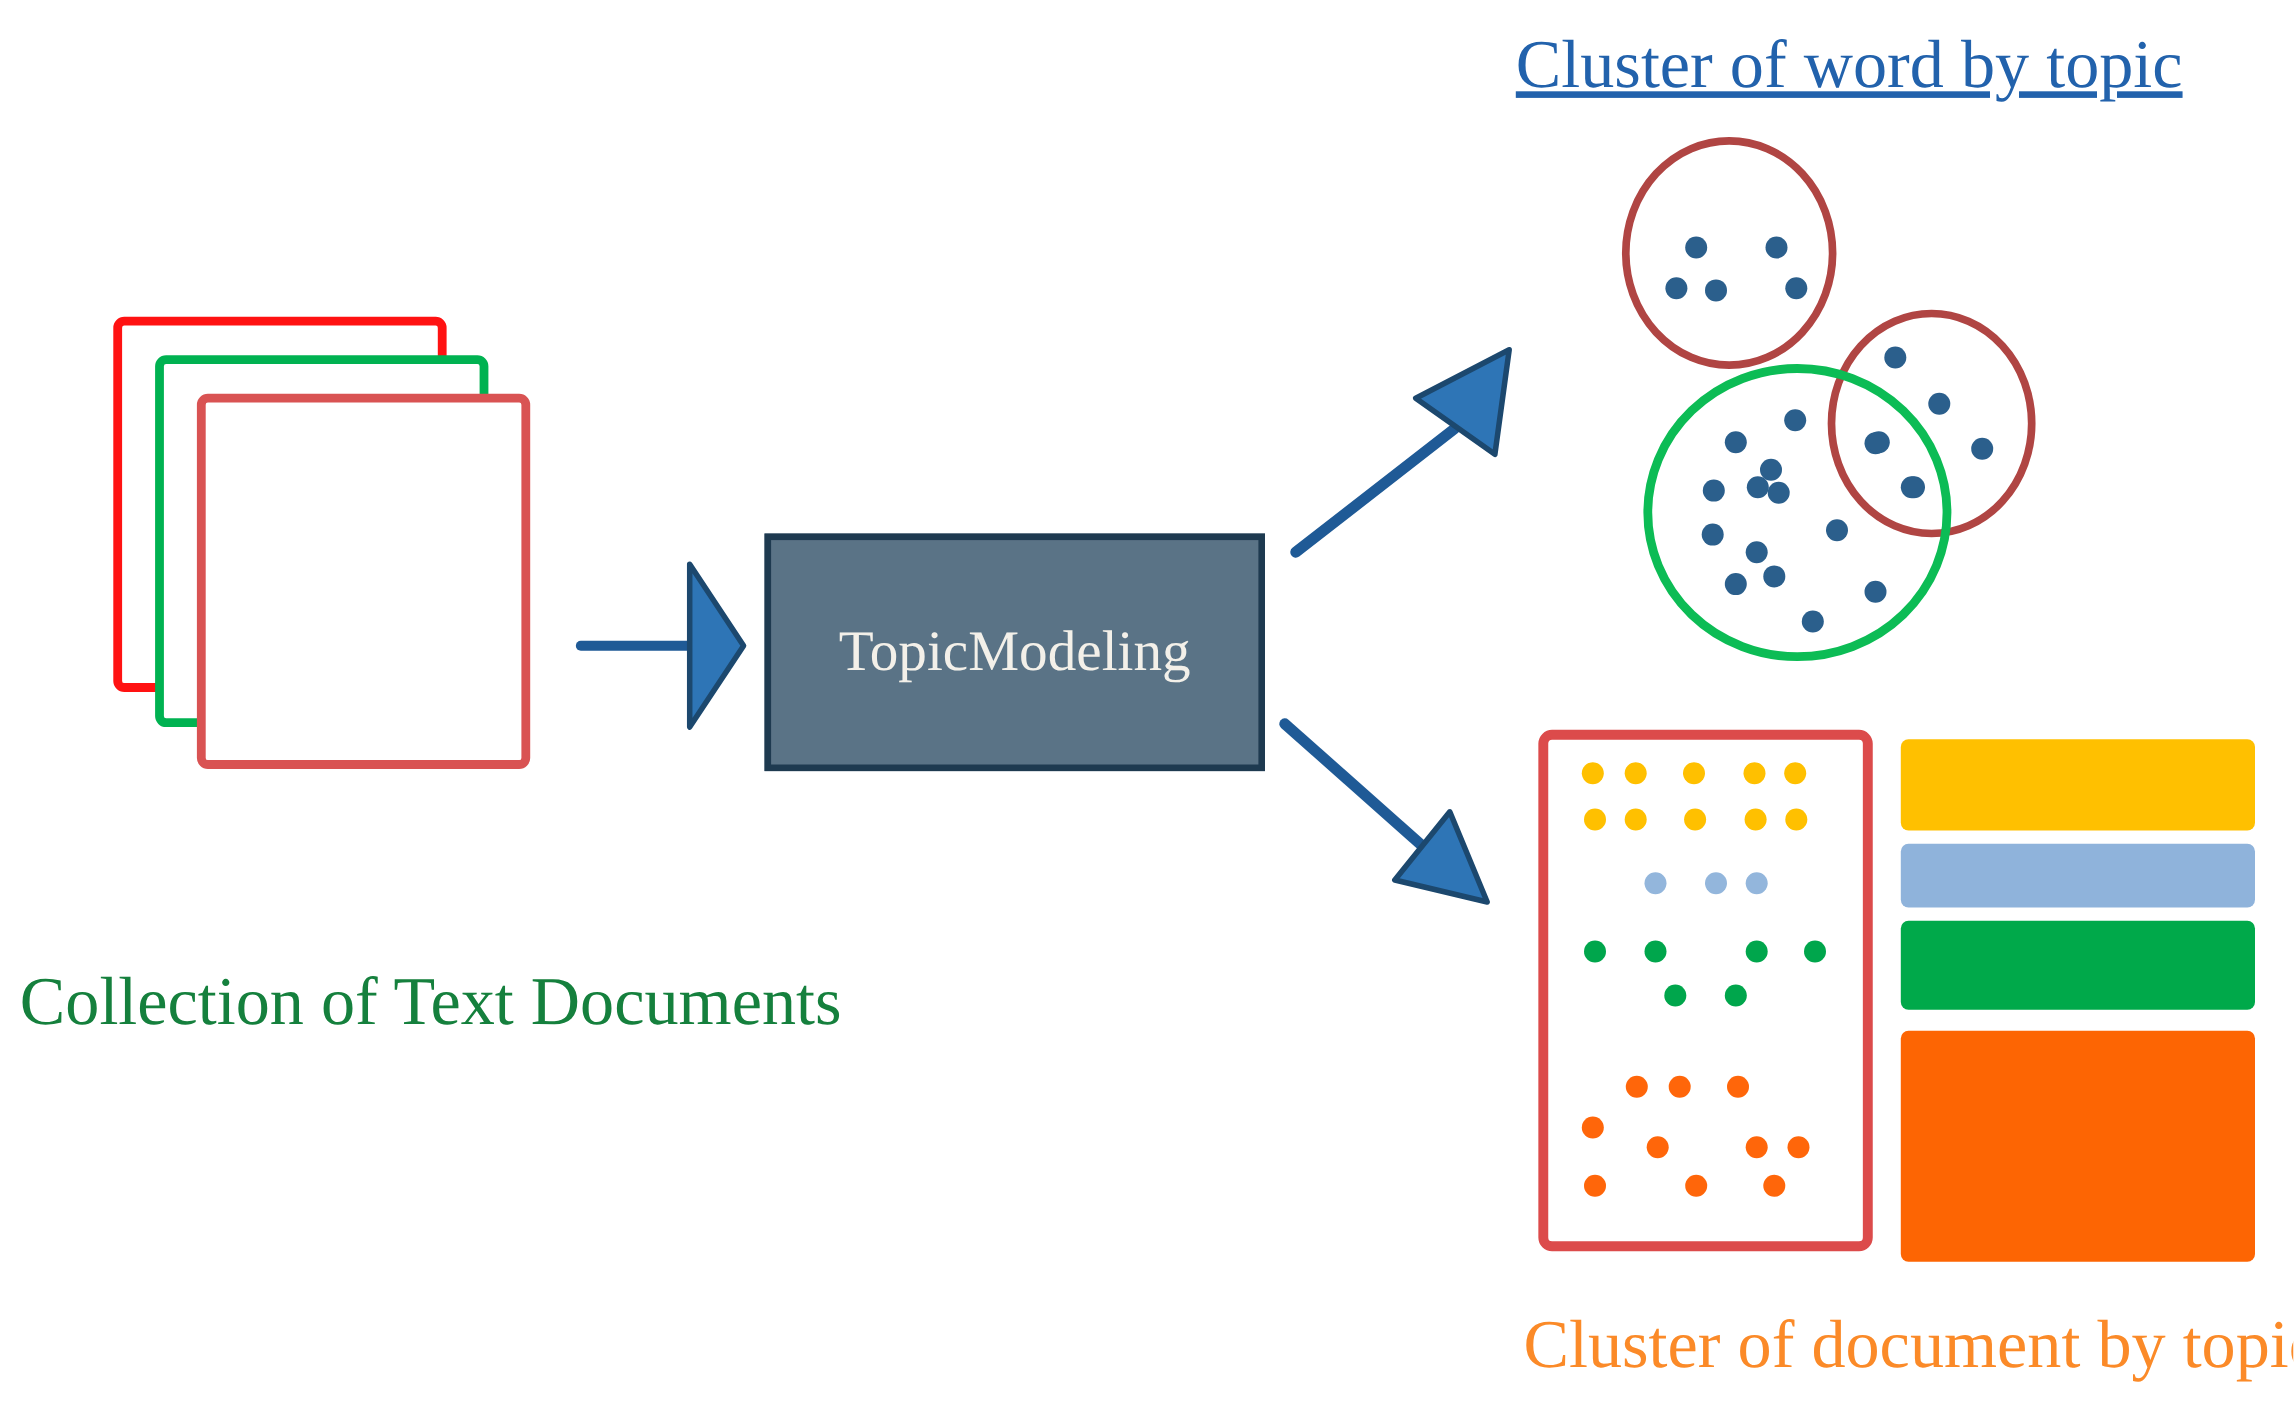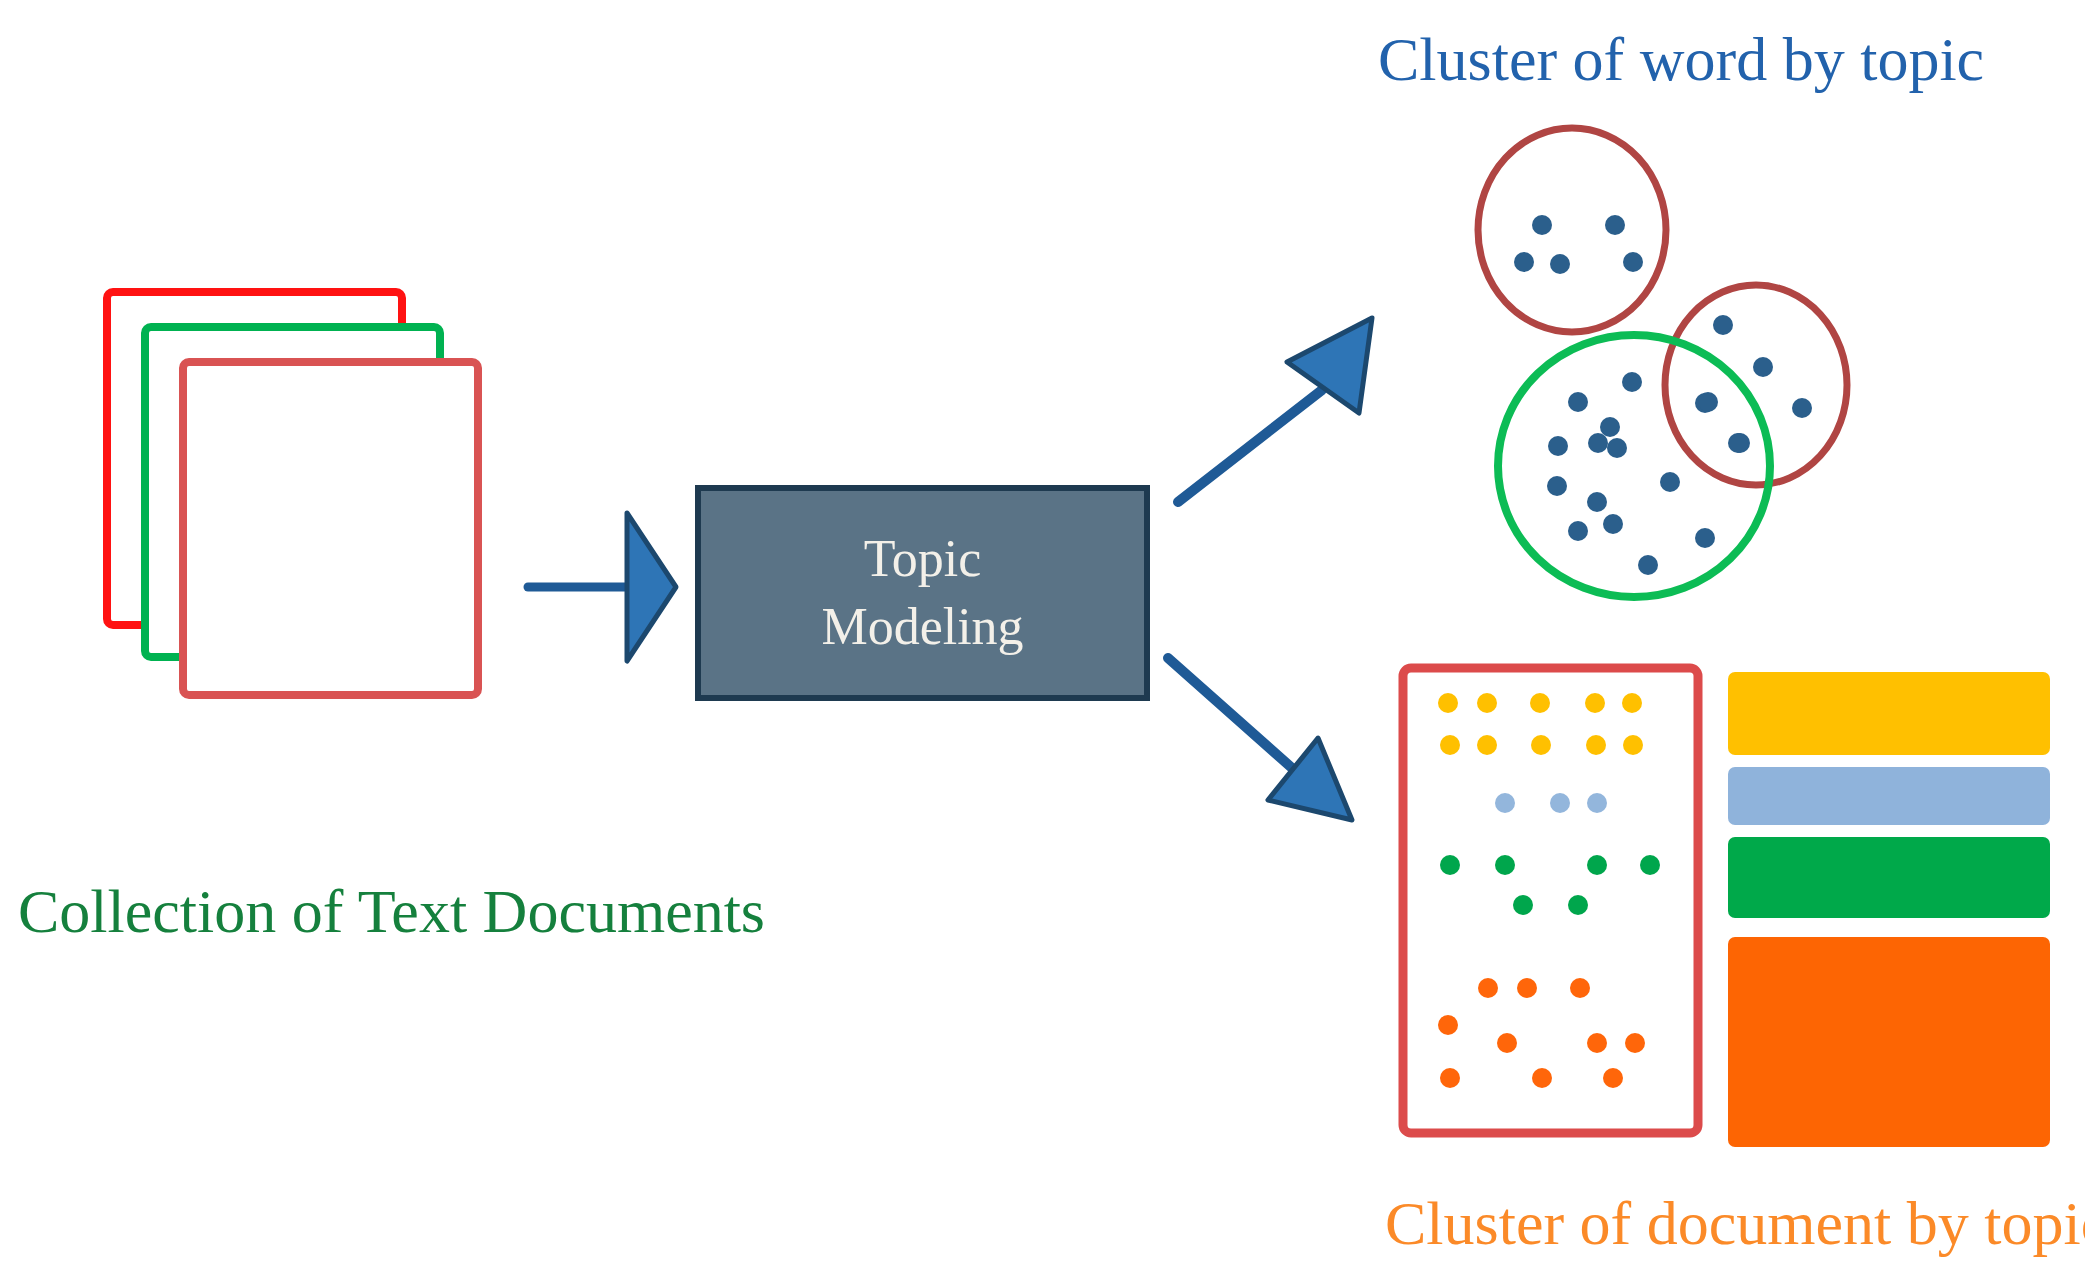--- a/index.html
+++ b/index.html
@@ -13,21 +13,20 @@
   .canvas svg{position:absolute;left:0;top:0;width:2085px;height:1274px;}
   .dlabel{
     position:absolute;
     white-space:nowrap;
     font-family:"Liberation Serif", serif;
     font-weight:400;
   }
   .topic-box{
     position:absolute;
     display:flex;
-    flex-direction:column;
     align-items:center;
     justify-content:center;
     box-sizing:border-box;
     text-align:center;
     font-family:"Liberation Serif", serif;
   }
   .topic-box span{display:block;line-height:1.3;}
 </style>
 </head>
 <body>
@@ -103,21 +102,21 @@
       <circle cx="1542" cy="1078" r="10" fill="#ff660a"></circle>
       <circle cx="1613" cy="1078" r="10" fill="#ff660a"></circle>
       <rect x="1728" y="672" width="322" height="83" fill="#ffc000" rx="7"></rect>
       <rect x="1728" y="767" width="322" height="58" fill="#8fb3db" rx="7"></rect>
       <rect x="1728" y="837" width="322" height="81" fill="#00a94a" rx="7"></rect>
       <rect x="1728" y="937" width="322" height="210" fill="#fd6503" rx="7"></rect>
     </svg>
 
   <div class="dlabel" id="label-collection" style="left: 18px; top: 876px; color: #15803d; font-size: 62px;">Collection of Text Documents</div>
 
-  <div class="dlabel" id="label-cluster-word" style="left: 1378px; top: 24px; color: rgb(34, 98, 172); font-size: 62px;">Cluster of word by topic</div>
+  <div class="dlabel" id="label-cluster-word" style="left: 1378px; top: 24px; color: rgb(34, 98, 172); font-size: 62px; text-decoration: underline;">Cluster of word by topic</div>
 
   <div class="dlabel" id="label-cluster-doc" style="left: 1385px; top: 1188px; color: rgb(251, 138, 40); font-size: 62px;">Cluster of document by topic</div>
 
   <div class="topic-box" id="topic-box" style="left: 695px; top: 485px; width: 455px; height: 216px; background: rgb(90, 115, 134); border: 6px solid rgb(30, 58, 80); color: rgb(243, 240, 233); font-size: 52px;">
     <span>Topic</span>
     <span>Modeling</span>
   </div>
 
 </div>
 

